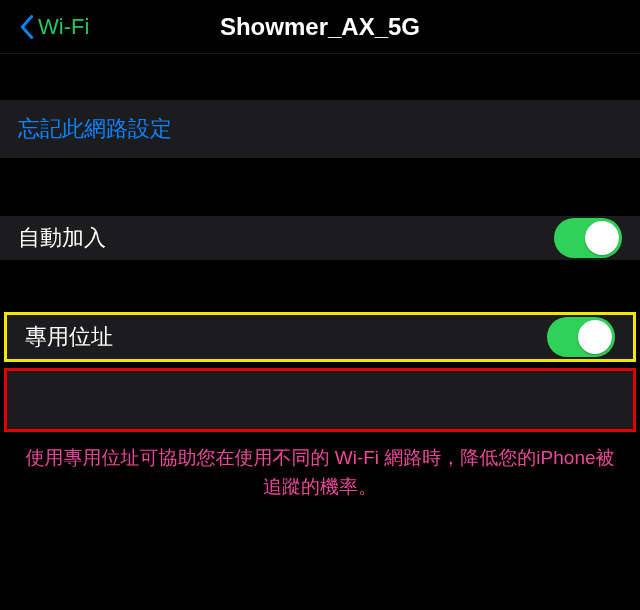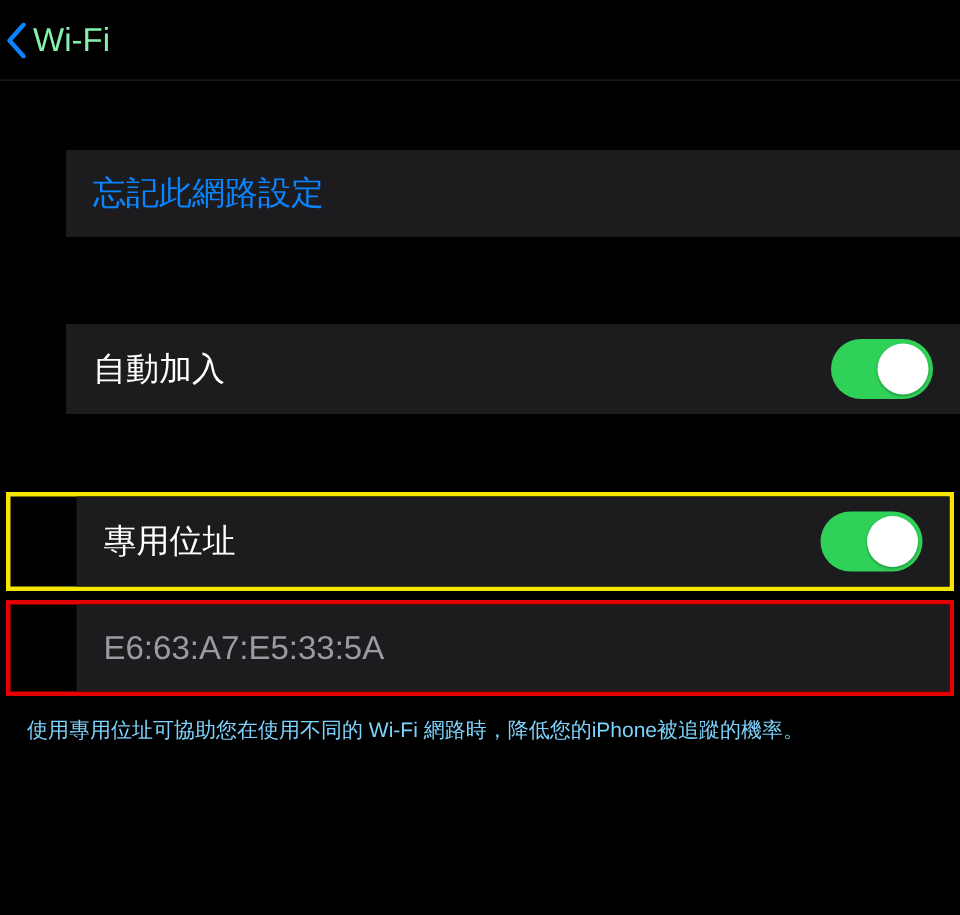--- a/index.html
+++ b/index.html
@@ -1,46 +1,47 @@
 <!DOCTYPE html>
 <html><head>
 <meta charset="utf-8">
 <style>
   * { box-sizing: border-box; margin: 0; padding: 0; }
   html, body { width: 640px; height: 610px; background: #000; font-family: -apple-system, "Helvetica Neue", Arial, sans-serif; color: #fff; overflow: hidden; }
   .navbar { display: flex; align-items: center; height: 54px; position: relative; border-bottom: 1px solid #1a1a1a; }
-  .back { display: flex; align-items: center; color: #86efac; font-size: 22px; padding-left: 4px; cursor: pointer; }
+  .back { display: flex; align-items: center; color: #22c55e; font-size: 22px; padding-left: 20px; cursor: pointer; }
   .back .chev { width: 14px; height: 24px; margin-right: 4px; }
   .title { position: absolute; left: 0; right: 0; text-align: center; font-size: 24px; font-weight: 700; pointer-events: none; }
   .spacer-sm { height: 46px; }
   .spacer-md { height: 58px; }
   .spacer-lg { height: 52px; }
-  .row { background: #1c1c1e; display: flex; align-items: center; justify-content: space-between; padding: 0 18px; font-size: 22px; margin-left: 44px; }
+  .row { background: #1c1c1e; display: flex; align-items: center; justify-content: space-between; padding: 0 18px; font-size: 22px; }
   .row.single { height: 58px; }
-  .row.tall { height: 60px; }
+  .row.tall { height: 44px; }
   .link { color: #0a84ff; }
   .toggle { width: 68px; height: 40px; border-radius: 20px; position: relative; cursor: pointer; }
   .toggle.on { background: #30d158; }
   .toggle .knob { position: absolute; width: 34px; height: 34px; background: #fff; border-radius: 50%; top: 3px; right: 3px; box-shadow: 0 1px 2px rgba(0,0,0,0.3); }
   .group { border-radius: 0; margin: 0 4px; }
   .hl-yellow { border: 3px solid #f5e600; }
   .hl-red { border: 3px solid #e30000; margin-top: 6px; }
   .value { color: #9a9aa0; font-size: 22px; }
-  .footer { color: #7dd3fc; font-size: 14px; line-height: 1.5; padding: 12px 18px 0 18px; }
+  .footer { color: #ec4899; font-size: 19px; line-height: 1.5; padding: 12px 18px 0 18px; text-align: center; }
 </style>
 </head>
 <body>
 
 <div class="navbar">
   <div class="back">
     <svg class="chev" viewBox="0 0 12 20">
       <polyline points="10,1 2,10 10,19" fill="none" stroke="#0a84ff" stroke-width="2.5" stroke-linecap="round" stroke-linejoin="round"></polyline>
     </svg>
     <span>Wi-Fi</span>
   </div>
+  <div class="title">Showmer_AX_5G</div>
 </div>
 
 <div class="spacer-sm"></div>
 
 <div class="row single">
   <span class="link">忘記此網路設定</span>
 </div>
 
 <div class="spacer-md"></div>
 
@@ -57,17 +58,16 @@
   <div class="row tall">
     <span>專用位址</span>
     <div class="toggle on">
       <div class="knob"></div>
     </div>
   </div>
 </div>
 
 <div class="group hl-red">
   <div class="row single">
-    <span class="value">E6:63:A7:E5:33:5A</span>
   </div>
 </div>
 
 <div class="footer">使用專用位址可協助您在使用不同的 Wi-Fi 網路時，降低您的iPhone被追蹤的機率。</div>
 
 </body></html>

